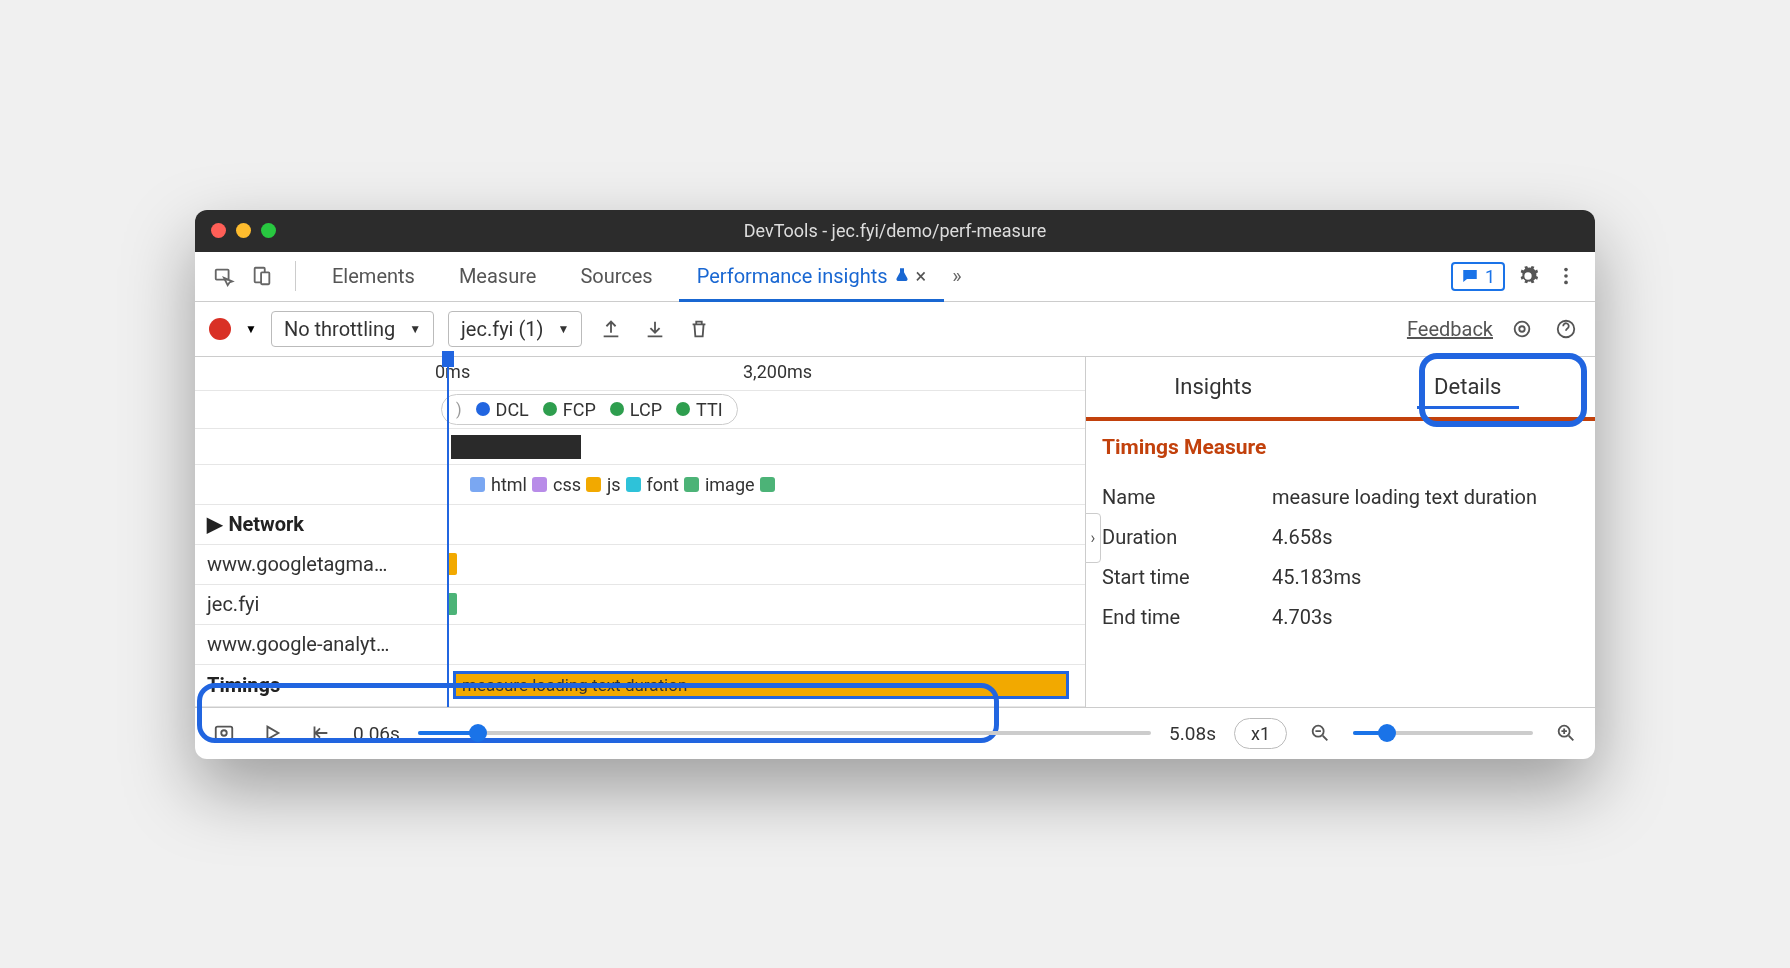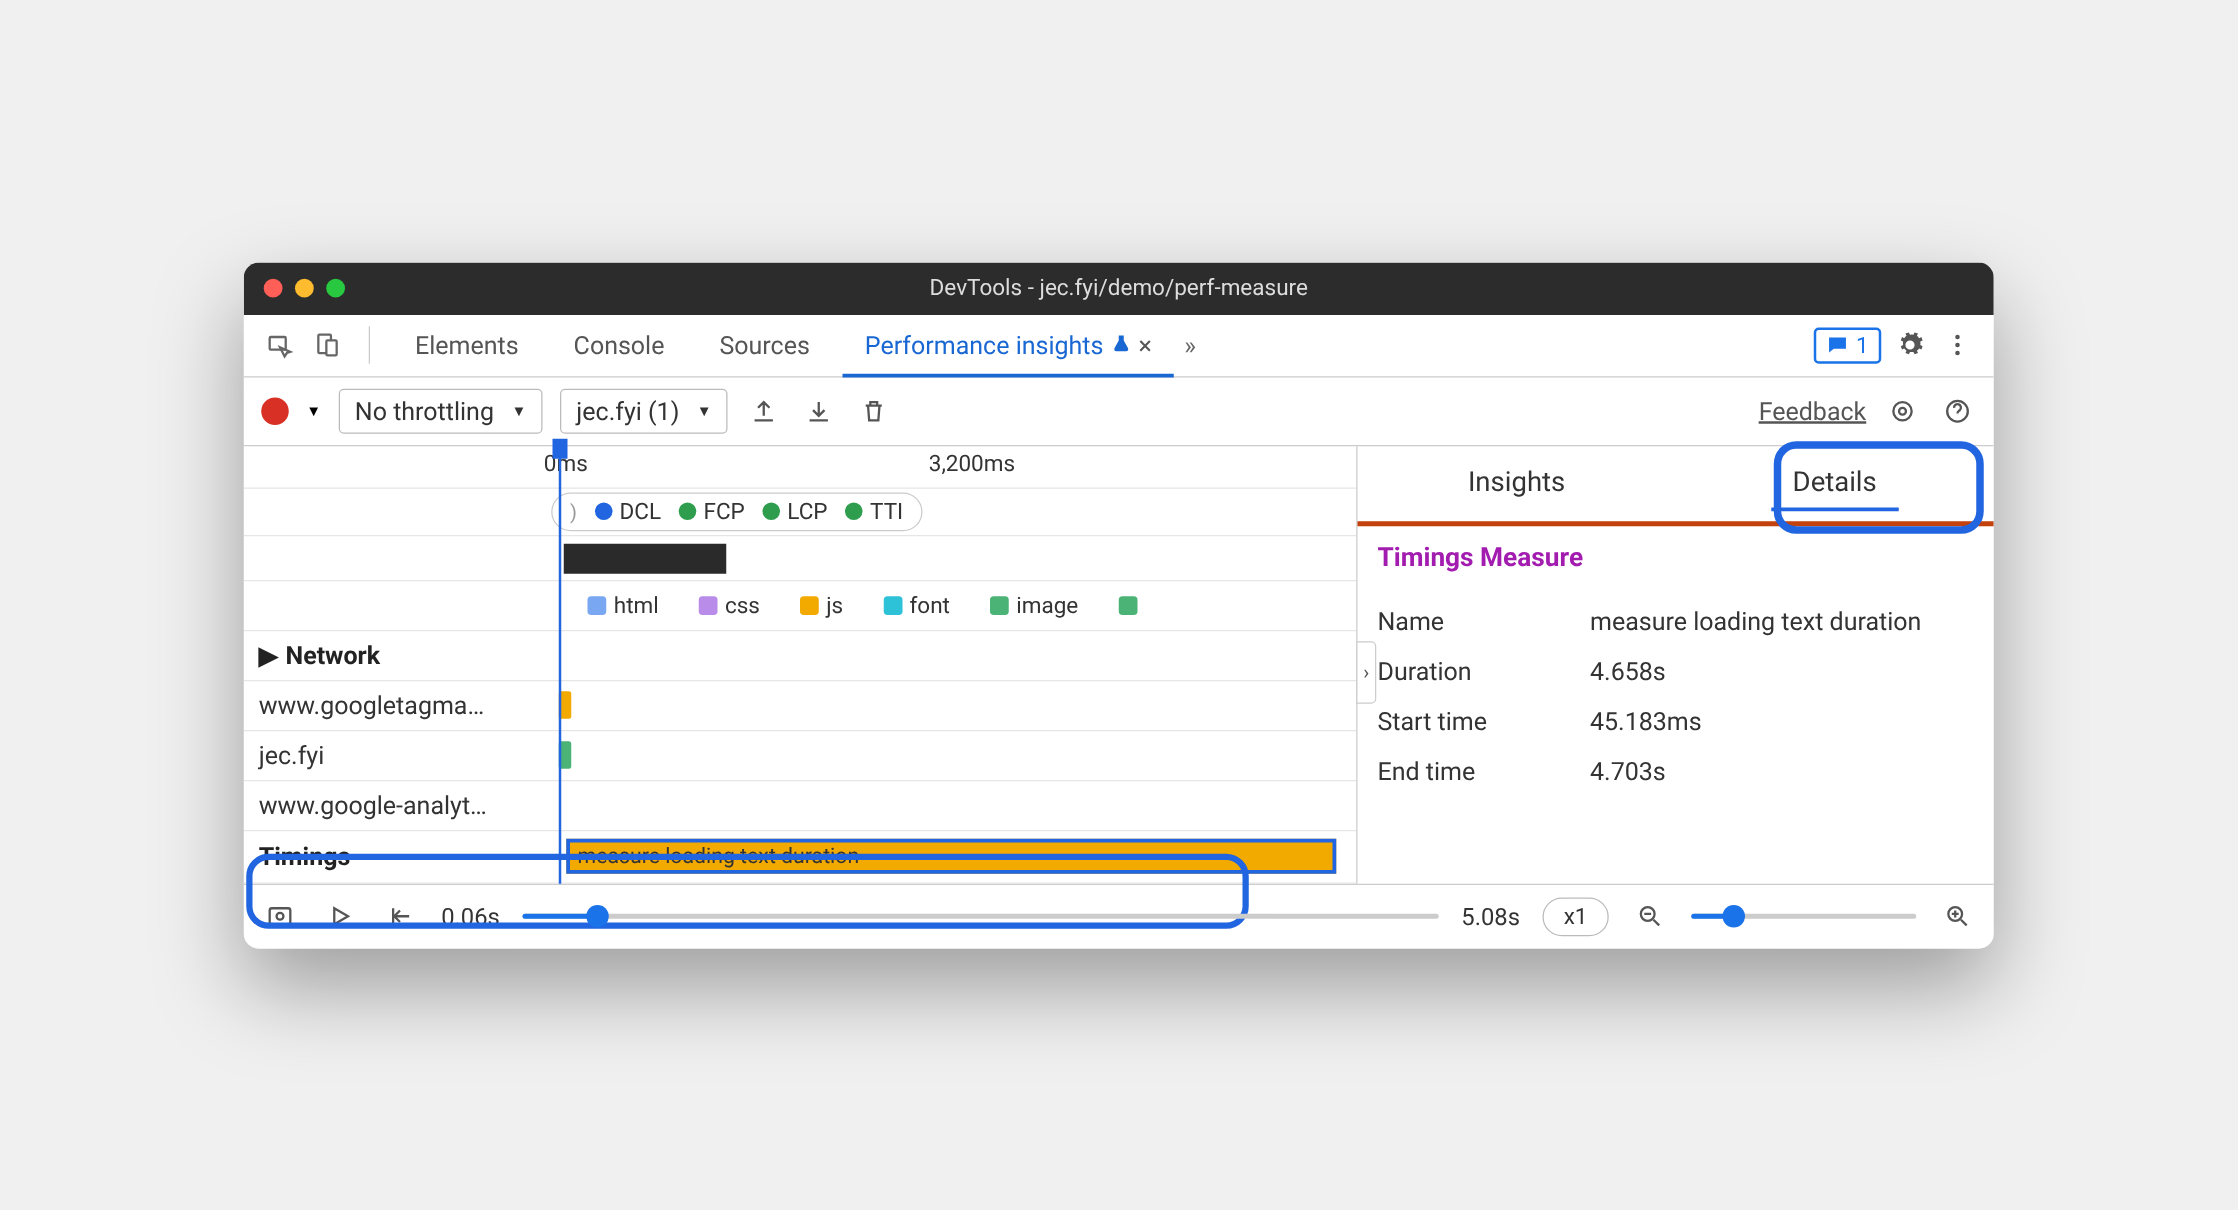--- a/index.html
+++ b/index.html
@@ -28,21 +28,21 @@
   .left { flex: 1; position: relative; }
   .right { width: 510px; border-left: 1px solid #ccc; }
   .ruler { height: 34px; position: relative; border-bottom: 1px solid #e6e6e6; }
   .ruler span { position: absolute; font-size: 18px; color: #333; top: 4px; }
   .markers { height: 38px; display:flex; align-items:center; padding-left: 246px; gap: 4px; border-bottom:1px solid #e6e6e6;}
   .pill { background:#fff; border:1px solid #ccc; border-radius:20px; display:flex; gap:14px; padding:4px 14px; align-items:center; }
   .mk { display:flex; align-items:center; gap:6px; font-size:18px; color:#333;}
   .mkdot { width:14px; height:14px; border-radius:50%; }
   .bar-row { height:36px; border-bottom:1px solid #e6e6e6; position:relative; }
   .dark-bar { position:absolute; left:256px; top:6px; width:130px; height:24px; background:#2a2a2a; }
-  .legend-row { height:40px; display:flex; align-items:center; gap:32px; padding-left:275px; border-bottom:1px solid #e6e6e6;}
+  .legend-row { height:40px; display:flex; align-items:center; gap:5px; padding-left:275px; border-bottom:1px solid #e6e6e6;}
   .lg { display:flex; gap:6px; align-items:center; font-size:18px; color:#333;}
   .sq { width:15px; height:15px; border-radius:3px;}
   .section-row { display:flex; height:40px; border-bottom:1px solid #e6e6e6; align-items:center;}
   .section-label { width:252px; padding-left:12px; font-size:20px; color:#333; display:flex; gap:6px; align-items:center;}
   .section-label.bold { font-weight:700; color:#222;}
   .net-chip { width:10px; height:22px; border-radius:2px; }
   .timings-row { position:relative; }
   .highlight-box { position:absolute; border:5px solid #2165e0; border-radius:18px; pointer-events:none; }
   .timings-bar { position:absolute; left:258px; top:6px; right:16px; height:28px; background:#f2a900; border:3px solid #2165e0; display:flex; align-items:center; padding-left:6px; font-size:17px; color:#333; }
   .playhead { position:absolute; left:252px; top:0; bottom:0; width:2px; background:#2165e0; z-index:2;}
@@ -50,21 +50,21 @@
   .footer { border-top:1px solid #ccc; height:52px; display:flex; align-items:center; padding:0 14px; gap:18px; font-size:19px; color:#333;}
   .slider { flex:1; height:4px; background:#ccc; position:relative; border-radius:2px;}
   .slider .fill { position:absolute; left:0; width:8%; height:100%; background:#1a73e8; border-radius:2px;}
   .slider .thumb { position:absolute; width:18px; height:18px; background:#1a73e8; border-radius:50%; top:-7px;}
   .zoom-badge { border:1px solid #bbb; border-radius:20px; padding:4px 16px; font-size:18px;}
   .right-tabs { display:flex; height:64px; border-bottom:4px solid #c2410c;}
   .rtab { flex:1; display:flex; align-items:center; justify-content:center; font-size:22px; color:#333; position:relative; cursor:pointer;}
   .rtab.active::after { content:''; position:absolute; bottom:8px; left:30%; right:30%; height:3px; background:#2165e0;}
   .details-hl { position:absolute; border:6px solid #2165e0; border-radius:18px; width:168px; height:74px; right:8px; top:-4px; pointer-events:none;}
   .right-body { padding:14px 16px; }
-  .right-body h3 { font-size:21px; font-weight:700; color:#a21caf; margin-bottom:18px;}
+  .right-body h3 { font-size:21px; font-weight:700; color:#c2410c; margin-bottom:18px;}
   .prop-row { display:flex; font-size:20px; color:#333; padding:8px 0;}
   .prop-row .k { width:170px;}
   .expand-handle { position:absolute; left:-1px; top:156px; width:16px; height:50px; border:1px solid #ccc; background:#fff; display:flex; align-items:center; justify-content:center; font-size:16px; color:#555; border-radius:0 4px 4px 0;}
   .caret-down { font-size:12px; }
   .close-x { font-size:20px; color:#555; }
   .chevron { font-size:20px; color:#666; }
 </style>
 </head>
 <body>
 
@@ -87,21 +87,21 @@
         </svg>
     </span>
     <span class="icon">
       <svg viewBox="0 0 24 24" fill="none" stroke="currentColor" stroke-width="2">
           <rect x="4" y="3" width="11" height="16" rx="1"></rect>
           <rect x="11" y="8" width="9" height="13" rx="1" fill="#fff"></rect>
         </svg>
     </span>
     <div class="divider"></div>
     <div class="tab">Elements</div>
-    <div class="tab">Console</div>
+    <div class="tab">Measure</div>
     <div class="tab">Sources</div>
     <div class="tab active">
       <span>Performance insights</span>
       <span>
         <svg width="16" height="16" viewBox="0 0 24 24" fill="#1967d2">
             <path d="M9 2v6l-5 9c-1 2 0 4 2 4h12c2 0 3-2 2-4l-5-9V2z"></path>
           </svg>
       </span>
       <span class="close-x">×</span>
     </div>

